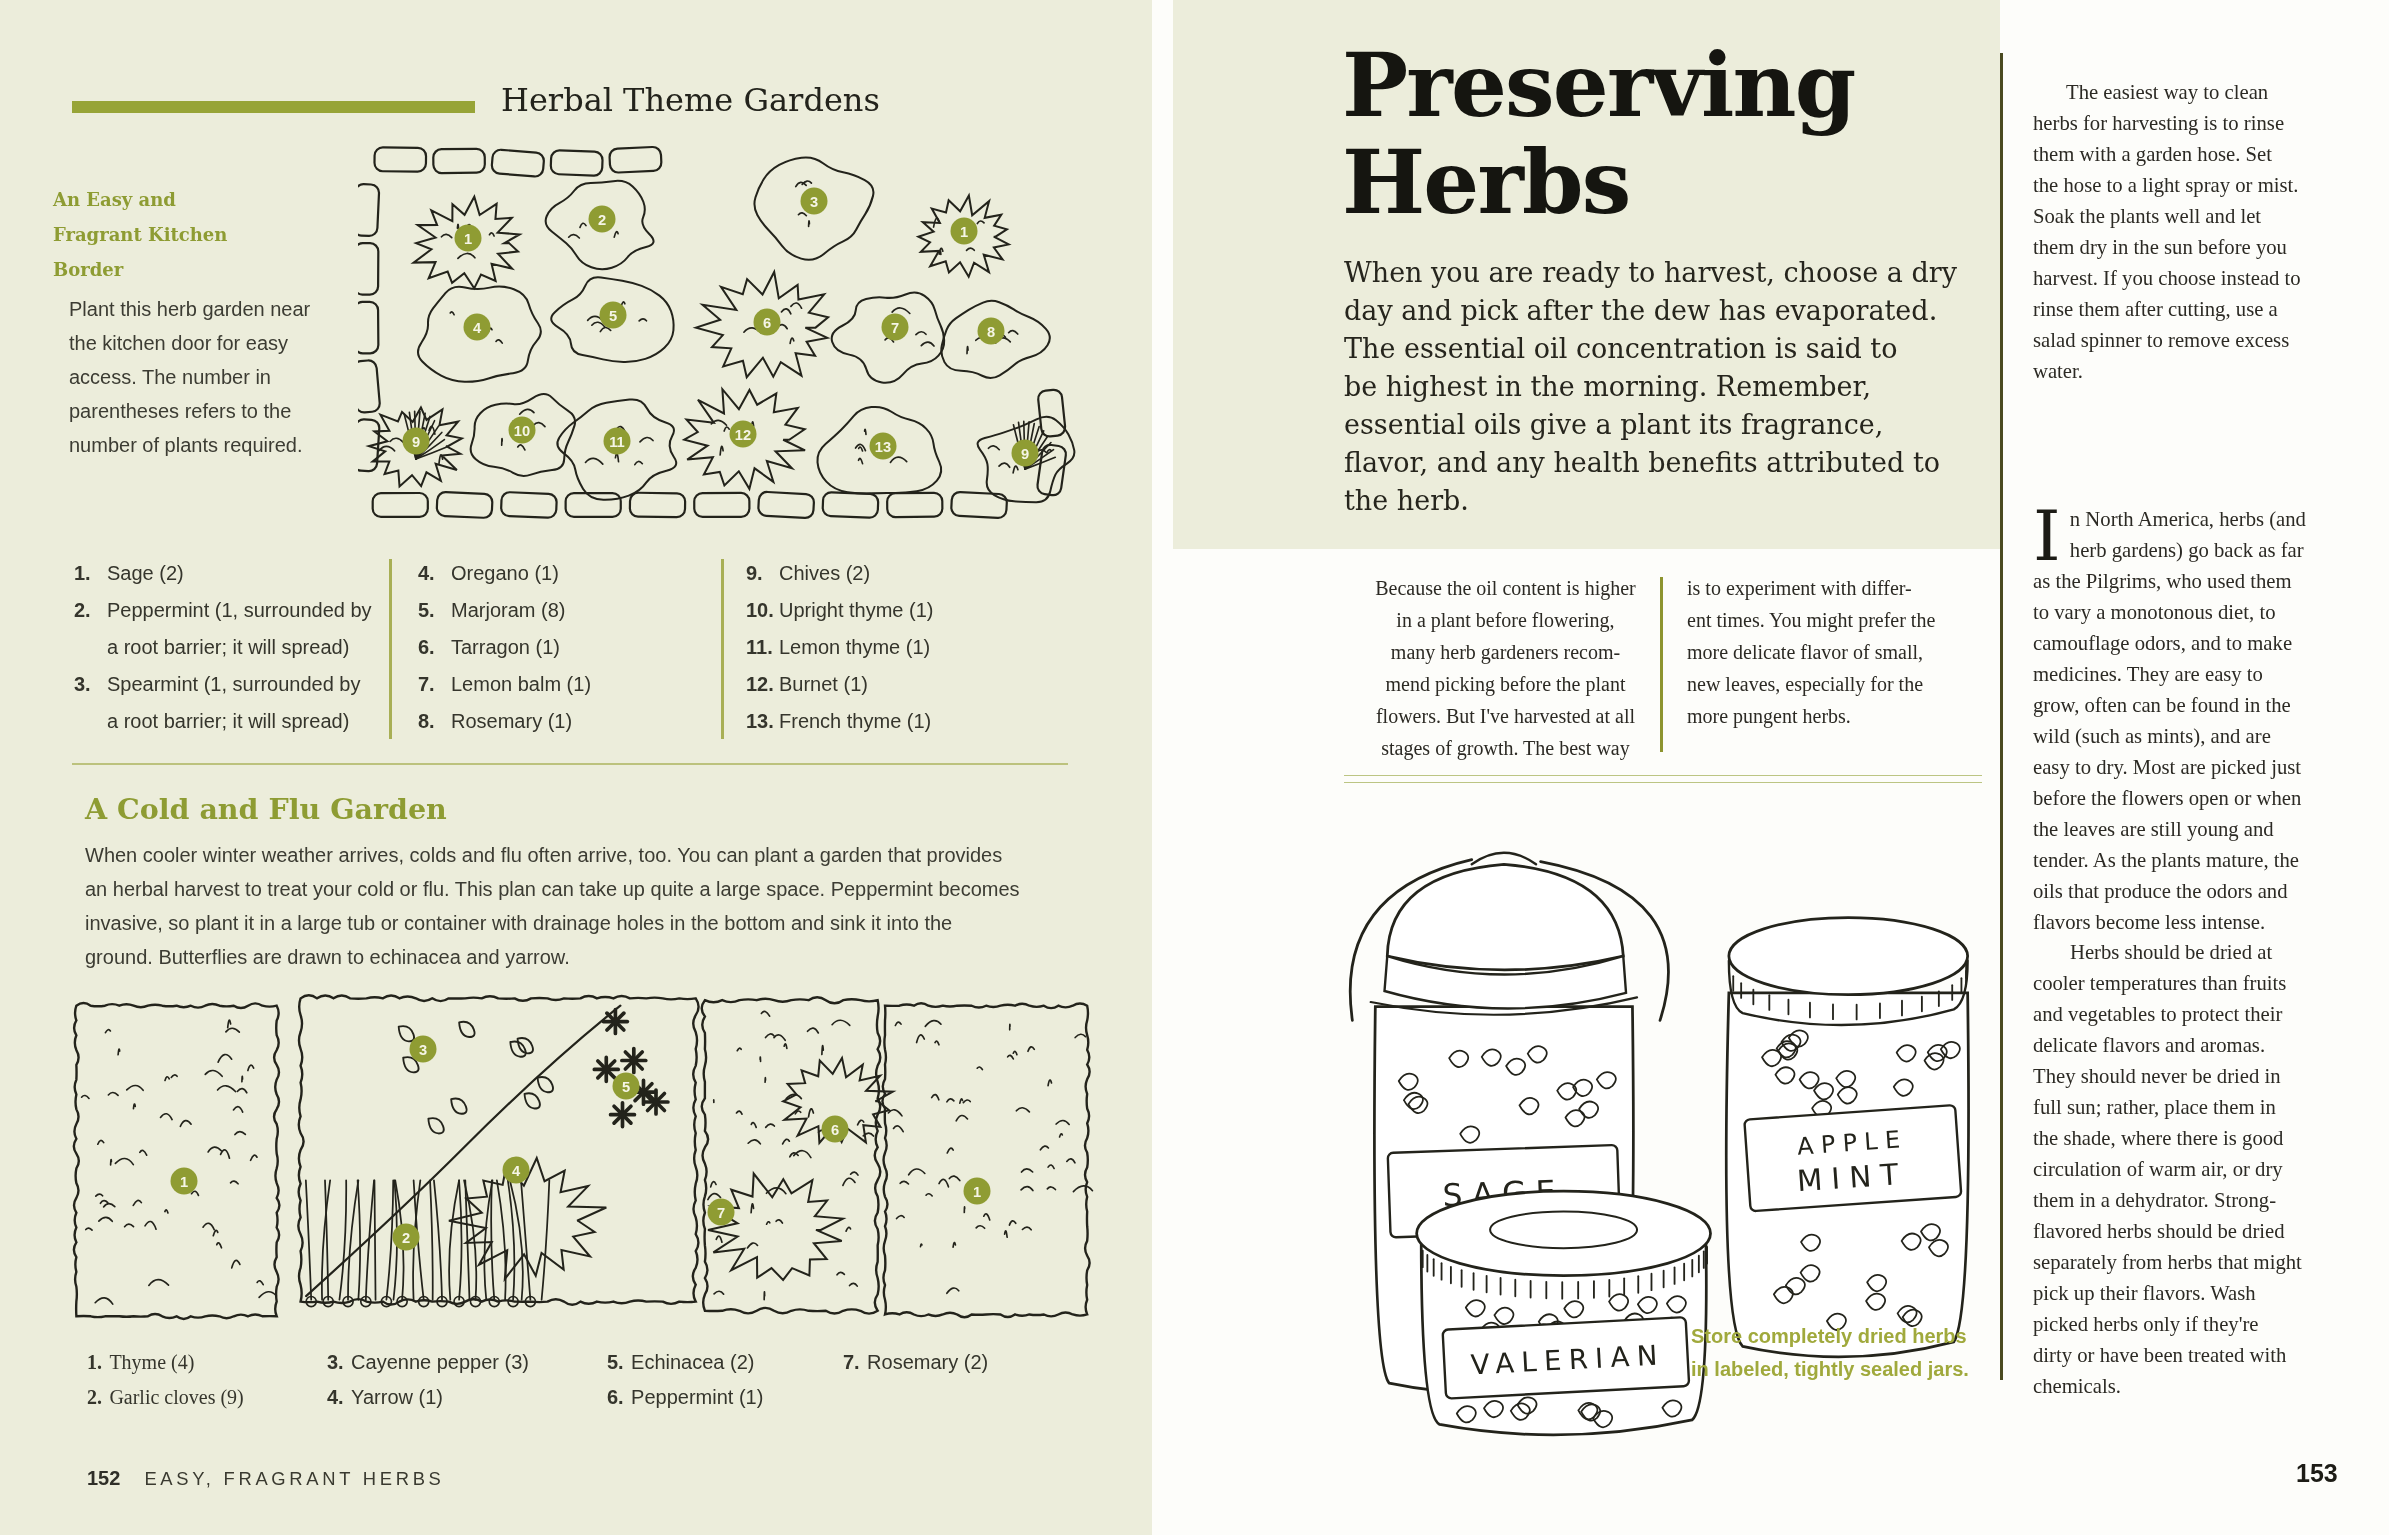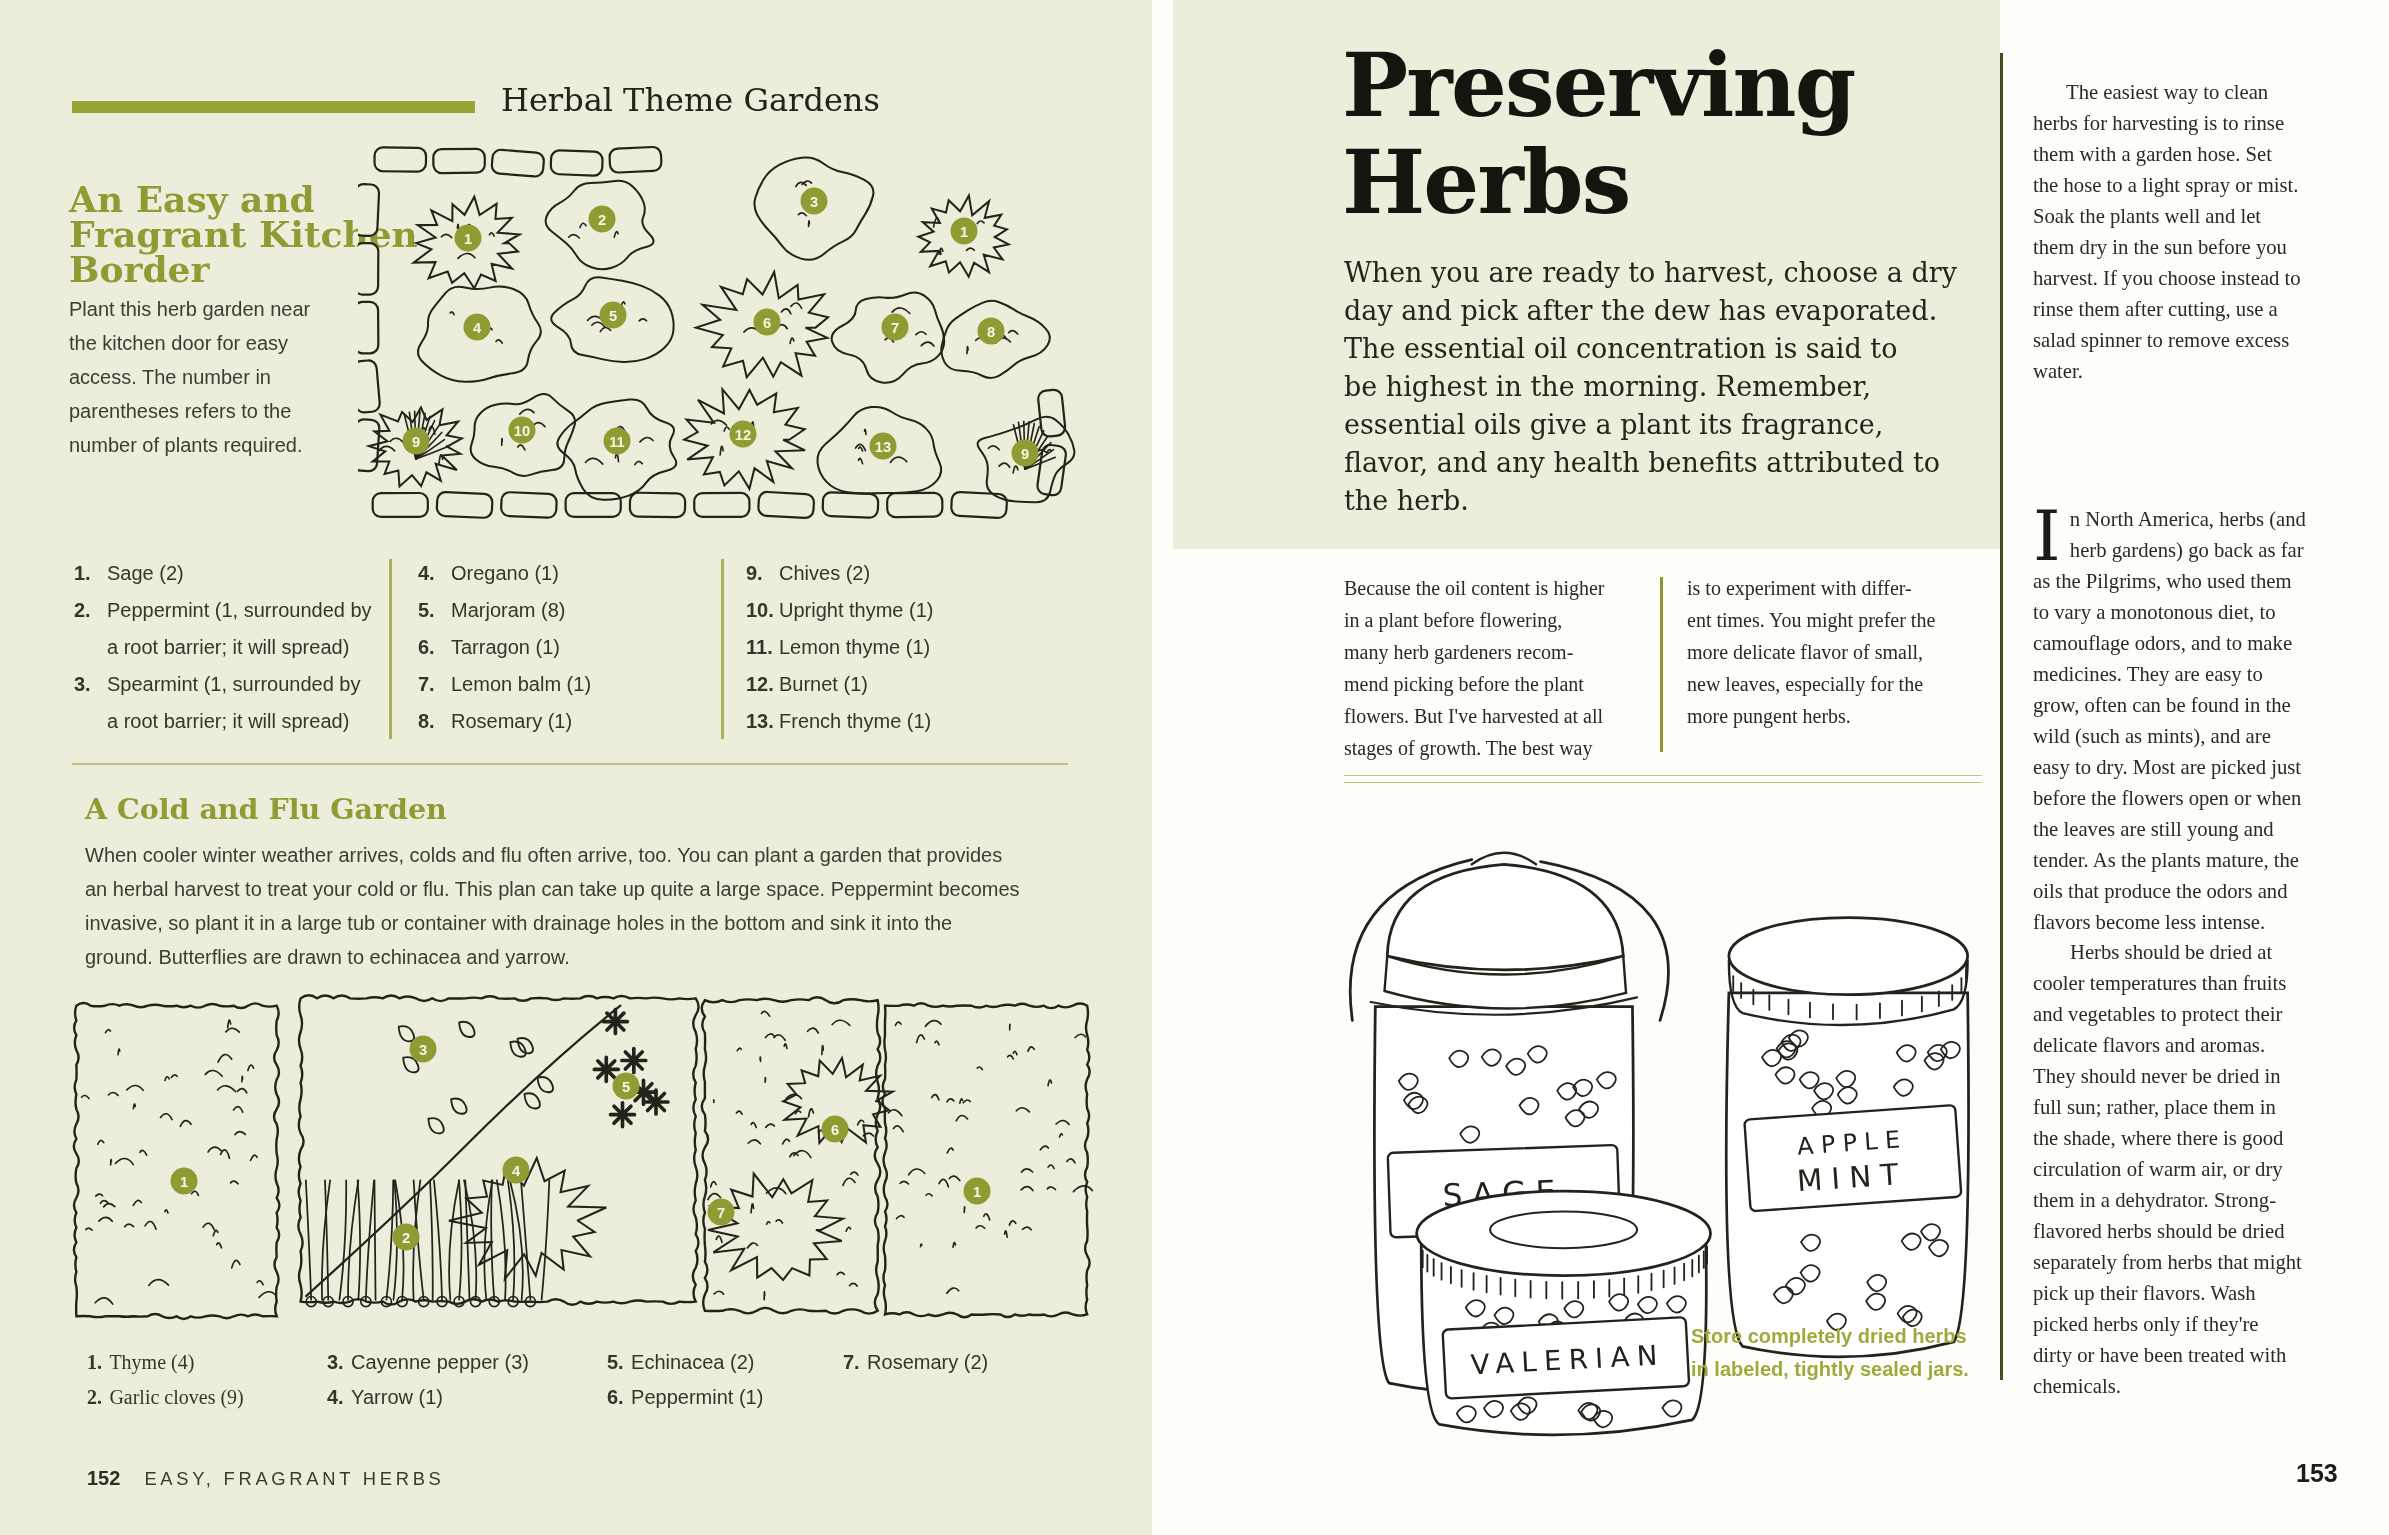--- a/index.html
+++ b/index.html
@@ -11,21 +11,21 @@
   .gutter{position:absolute;left:1152px;top:0;width:21px;height:1536px;background:#fdfdfa;}
   .vrule-dark{position:absolute;left:2000px;top:53px;width:2.8px;height:1327px;background:#4A4A20;}
 
   .abs{position:absolute;}
   .pre{white-space:pre-line;}
 
   
   .lp-bar{left:72px;top:101px;width:403px;height:12px;background:#97A437;}
   .lp-header{left:501px;top:81px;font-family:"DejaVu Serif",serif;font-size:32px;color:#23231c;}
   .lp-h2{font-family:"DejaVu Serif",serif;font-weight:bold;color:#8E9C33;}
-  .kb-heading{left:69px;top:182px;font-size:36px;line-height:35px;}
+  .kb-heading{left:53px;top:182px;font-size:18px;line-height:35px;}
   .kb-intro{left:69px;top:292px;width:294px;font-size:20px;line-height:34px;color:#3c3c33;}
 
   .garden{overflow:visible;}
   .badge{position:absolute;width:27px;height:27px;border-radius:50%;background:#8F9C33;color:#F5F5E6;
          font-weight:bold;font-size:14.7px;display:flex;align-items:center;justify-content:center;
          transform:translate(-50%,-50%);}
 
   .plant-col{position:absolute;top:555px;font-size:20px;line-height:37px;color:#35352c;}
   .plant-row{display:flex;}
   .plant-row .num{font-weight:bold;width:33px;flex:none;}
@@ -598,21 +598,21 @@
   <div class="abs rp-title">Preserving
 Herbs</div>
   <div class="abs rp-intro pre">When you are ready to harvest, choose a dry
 day and pick after the dew has evaporated.
 The essential oil concentration is said to
 be highest in the morning. Remember,
 essential oils give a plant its fragrance,
 flavor, and any health benefits attributed to
 the herb.</div>
 
-  <div class="rp-col pre" style="left:1344px;">Because the oil content is higher
+  <div class="rp-col pre" style="left:1344px;text-align:center;">Because the oil content is higher
 in a plant before flowering,
 many herb gardeners recom-
 mend picking before the plant
 flowers. But I've harvested at all
 stages of growth. The best way</div>
   <div class="rp-col-div"></div>
   <div class="rp-col pre" style="left:1687px;width:312px;">is to experiment with differ-
 ent times. You might prefer the
 more delicate flavor of small,
 new leaves, especially for the

